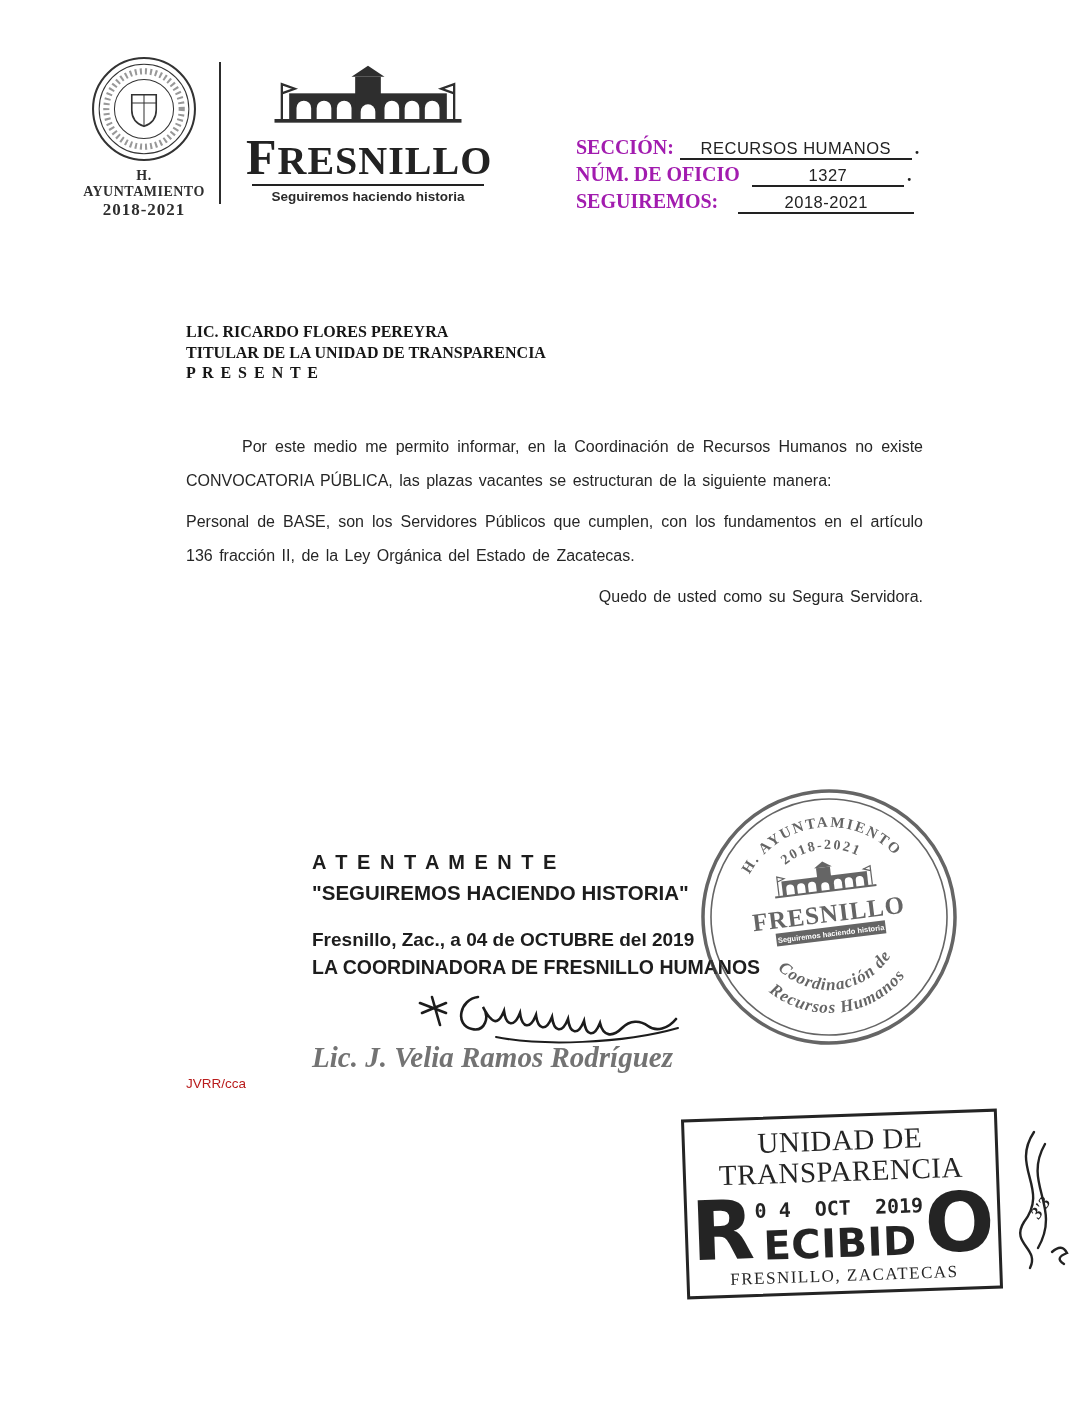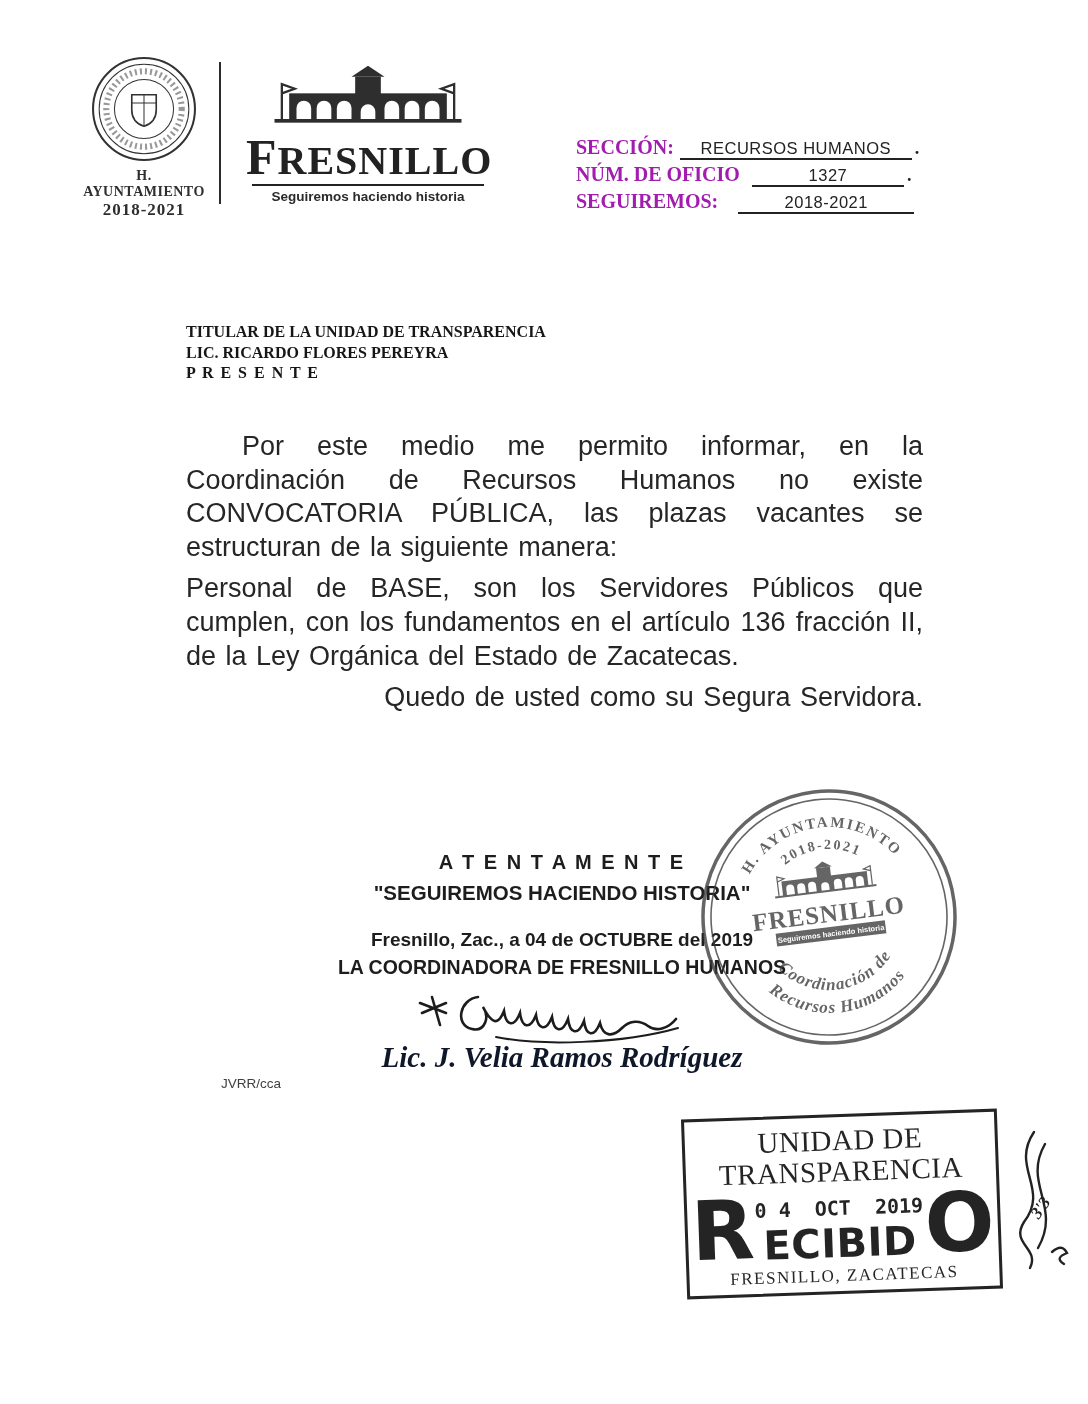--- a/index.html
+++ b/index.html
@@ -28,45 +28,45 @@
   .u2{width:152px;margin-left:6px;}
   .u3{width:176px;margin-left:14px;}
   .fsuffix{font:700 18px "Liberation Serif",serif;margin-left:3px;}
 
   
   .recipient{left:186px;top:322px;font:700 16px "Liberation Serif",serif;
              line-height:20.5px;color:#161616;}
   .presente{letter-spacing:1.5px;}
 
   
-  .body-text{left:186px;top:430px;width:737px;font-size:27px;line-height:33.6px;
+  .body-text{left:186px;top:430px;width:737px;font-size:16px;line-height:33.6px;
              text-align:justify;color:#262626;word-spacing:2px;}
   .body-text p{margin:0 0 8px;}
   .p1{text-indent:56px;}
   .p4{text-indent:64px;margin-top:9px;text-align:right;}
 
   
-  .closing{left:312px;top:851px;width:500px;text-align:center;color:#1d1d1d;}
+  .closing{left:312px;top:851px;width:500px;text-align:left;color:#1d1d1d;}
   .atentamente{font:700 20px "Liberation Sans",sans-serif;letter-spacing:2px;}
   .slogan{font:700 20.5px "Liberation Sans",sans-serif;margin-top:7px;}
   .dateline{font:700 19px "Liberation Sans",sans-serif;margin-top:24px;}
   .role{font:700 19.5px "Liberation Sans",sans-serif;margin-top:5px;}
   .sig-svg{display:block;margin:0 auto;margin-top:2px;}
-  .signer{font:italic 700 29px "Liberation Serif",serif;margin-top:-10px;color:#0f172a;}
+  .signer{font:italic 700 29px "Liberation Serif",serif;margin-top:-10px;color:#737373;}
 
   
   .round-stamp{left:698px;top:786px;transform:rotate(-7deg);}
   .st-arc{font:700 15px "Liberation Serif",serif;fill:#3a3a3a;letter-spacing:2px;}
   .st-arc2{font:700 14px "Liberation Serif",serif;fill:#3a3a3a;letter-spacing:2px;}
   .st-script{font:italic 700 17px "Liberation Serif",serif;fill:#3a3a3a;letter-spacing:1px;}
   .st-title{font:700 25px "Liberation Serif",serif;fill:#3a3a3a;letter-spacing:1px;}
   .st-tag{font:700 7.5px "Liberation Sans",sans-serif;fill:#ffffff;}
 
   
-  .initials{left:186px;top:1076px;font:400 13.5px "Liberation Sans",sans-serif;color:#404040;margin-left:35px;}
+  .initials{left:186px;top:1076px;font:400 13.5px "Liberation Sans",sans-serif;color:#b91c1c;}
 
   
   .rcv{left:684px;top:1114px;width:302px;border:3.5px solid #141414;
        transform:rotate(-2deg);padding:8px 4px 5px;color:#141414;opacity:.93;}
   .rcv-office{font:400 29px "Liberation Serif",serif;text-align:center;line-height:31px;letter-spacing:.5px;}
   .rcv-mid{display:flex;align-items:flex-end;justify-content:center;margin-top:4px;}
   .rcv-big{font:700 82px "DejaVu Sans",sans-serif;line-height:72px;}
   .rcv-center{display:flex;flex-direction:column;align-items:center;margin:0 1px;}
   .rcv-date{font:700 20px "DejaVu Sans Mono",monospace;white-space:pre;margin-bottom:3px;}
   .rcv-word{font:700 40px "DejaVu Sans",sans-serif;line-height:40px;letter-spacing:.5px;}
@@ -138,22 +138,22 @@
       <span class="fvalue u2">1327</span>
       <span class="fsuffix">.</span>
     </div>
     <div class="field-row">
       <span class="flabel">SEGUIREMOS:</span>
       <span class="fvalue u3">2018-2021</span>
     </div>
   </div>
 
   <div class="abs recipient">
+    <div>LIC. RICARDO FLORES PEREYRA</div>
     <div>TITULAR DE LA UNIDAD DE TRANSPARENCIA</div>
-    <div>LIC. RICARDO FLORES PEREYRA</div>
     <div class="presente">P R E S E N T E</div>
   </div>
 
   <div class="abs body-text">
     <p class="p1">Por este medio me permito informar, en la Coordinación de Recursos Humanos no existe CONVOCATORIA PÚBLICA, las plazas vacantes se estructuran de la siguiente manera:</p>
     <p>Personal de BASE, son los Servidores Públicos que cumplen, con los fundamentos en el artículo 136 fracción II, de la Ley Orgánica del Estado de Zacatecas.</p>
     <p class="p4">Quedo de usted como su Segura Servidora.</p>
   </div>
 
   <div class="abs closing">

